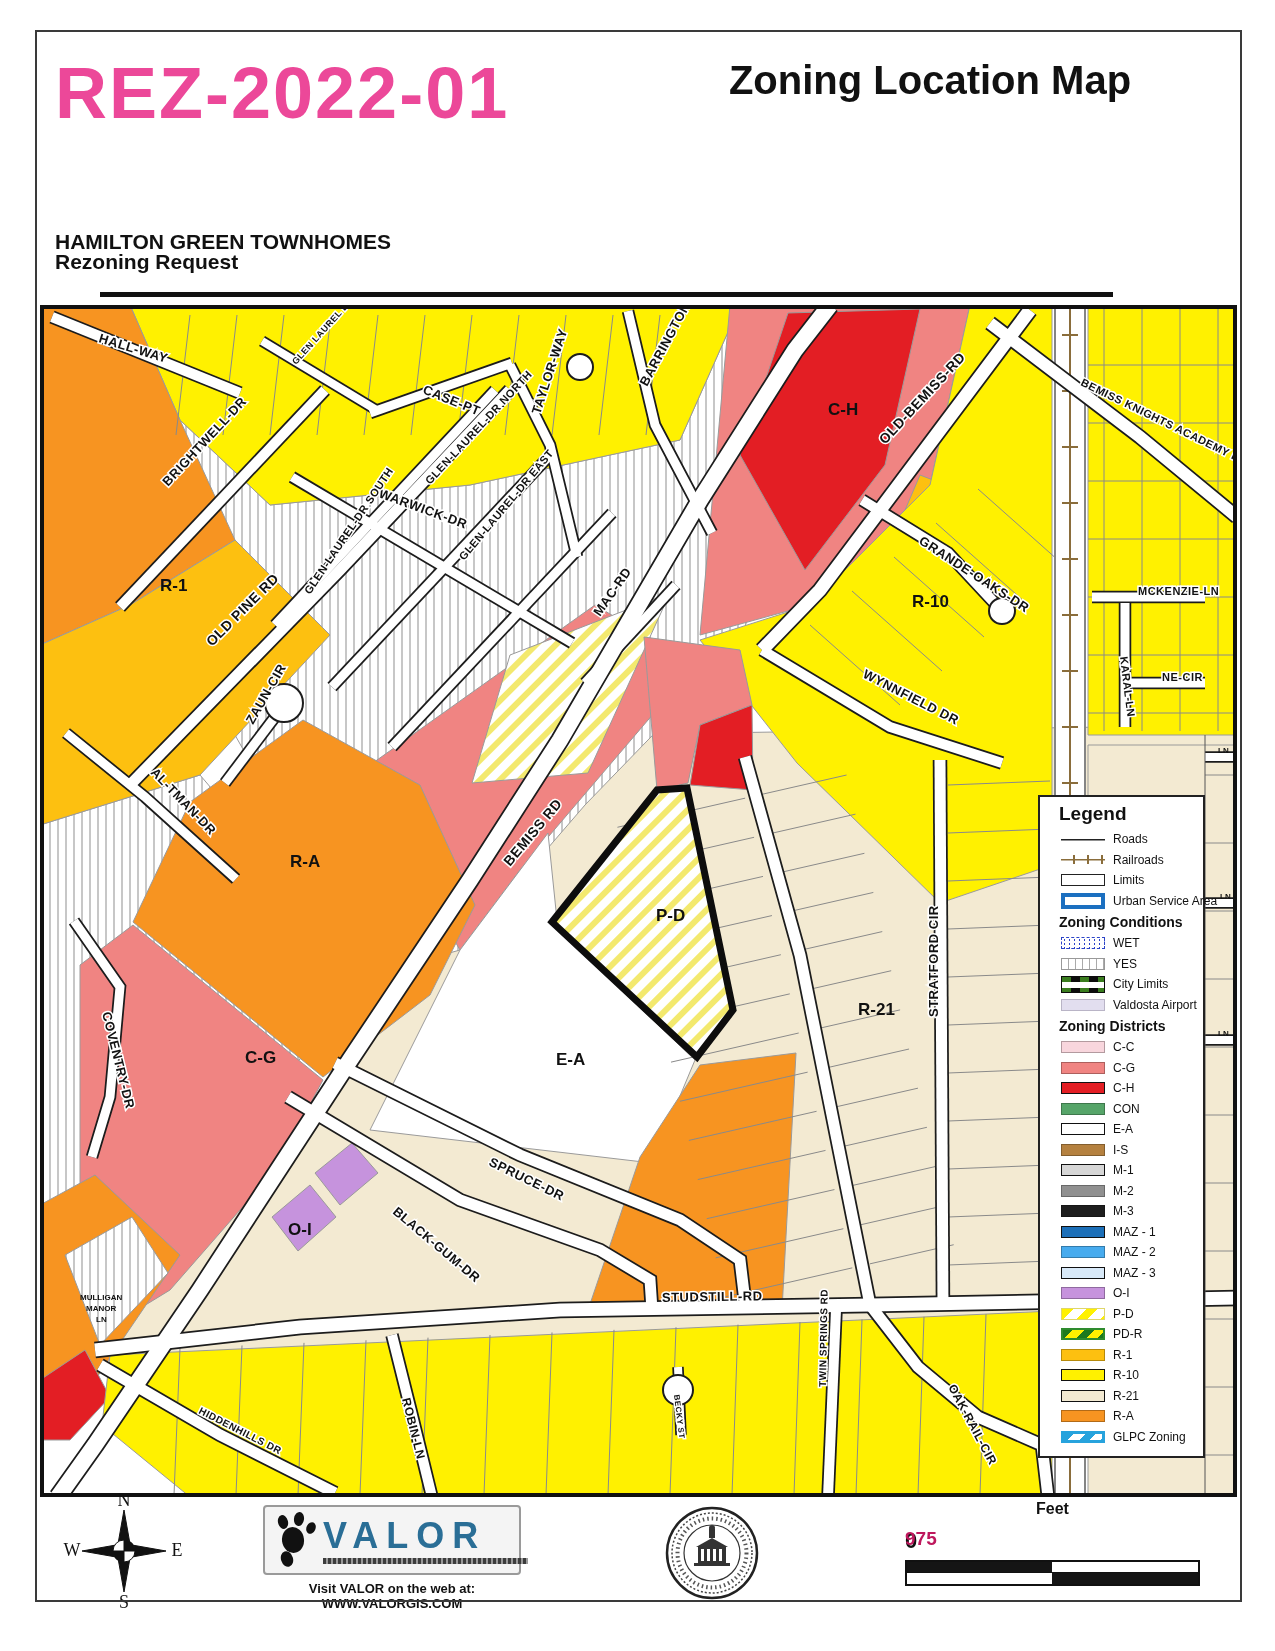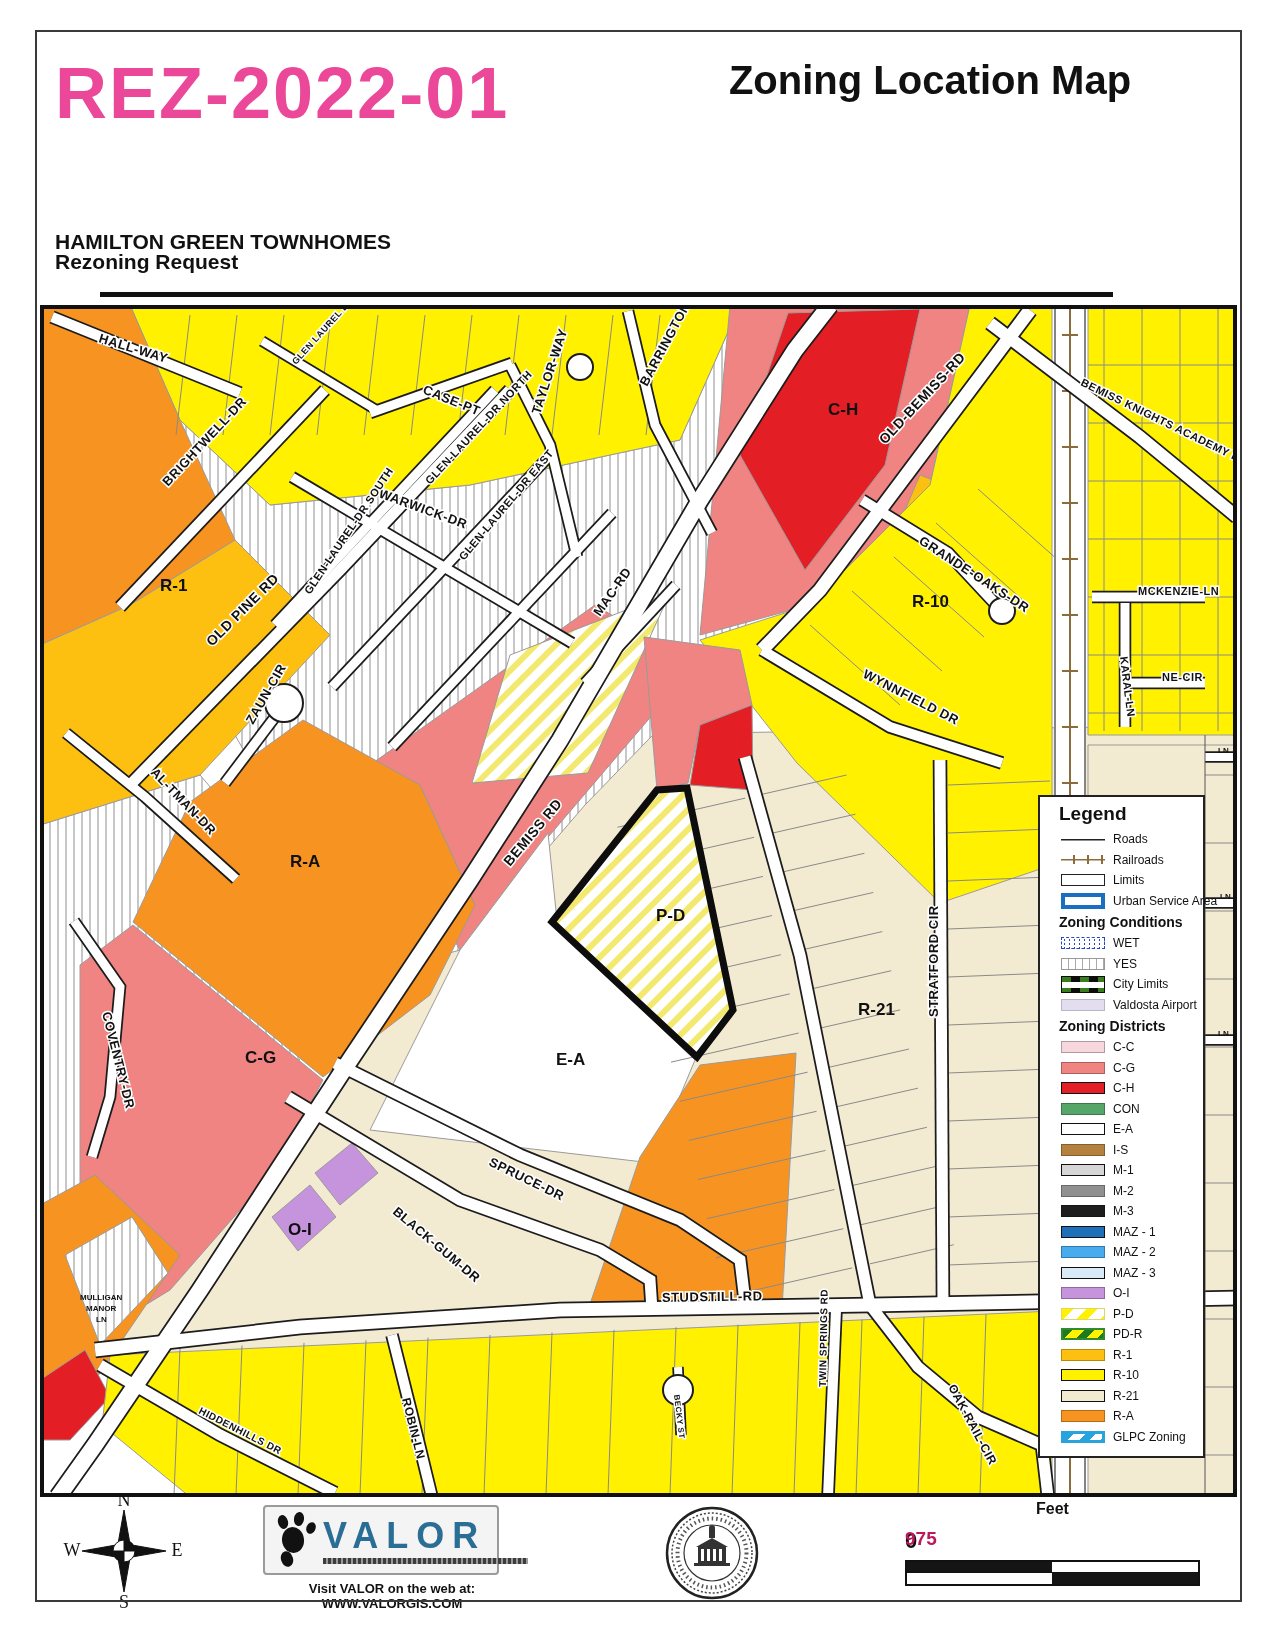--- a/index.html
+++ b/index.html
@@ -37,21 +37,21 @@
   .sw-glpc{background:repeating-linear-gradient(135deg,#27A3DD 0 7px,#fff 7px 15px);border:3px solid #27A3DD;}
   .sw-solid{border:1px solid rgba(0,0,0,.28);}
   .sw-solid.outlined{border:1.3px solid #111;}
   
   .ft-feet{position:absolute;left:905px;top:1500px;width:295px;text-align:center;font-size:16px;font-weight:800;color:#111;}
   .ft-zero{position:absolute;left:905px;top:1528px;font-size:22px;font-weight:800;color:#111;}
   .ft-max{position:absolute;left:905px;top:1528px;width:295px;text-align:left;font-size:19px;font-weight:800;color:#be185d;}
   #scalebar{position:absolute;left:905px;top:1560px;width:295px;height:26px;border:2px solid #111;box-sizing:border-box;}
   #scalebar .r1{height:50%;background:linear-gradient(90deg,#151515 0 50%,#fff 50% 100%);border-bottom:1px solid #111;box-sizing:border-box;}
   #scalebar .r2{height:50%;background:linear-gradient(90deg,#fff 0 50%,#151515 50% 100%);}
-  #valor-box{position:absolute;left:263px;top:1505px;width:236px;height:70px;border:2px solid #9a9a9a;border-radius:4px;background:#f4f4f4;display:flex;align-items:center;padding:2px 8px;box-sizing:border-box;}
+  #valor-box{position:absolute;left:263px;top:1505px;width:258px;height:70px;border:2px solid #9a9a9a;border-radius:4px;background:#f4f4f4;display:flex;align-items:center;padding:2px 8px;box-sizing:border-box;}
   #valor-name{font-size:36px;font-weight:800;letter-spacing:8px;color:#2A6E96;line-height:38px;}
   #valor-tag{height:6px;width:205px;margin-top:3px;background:repeating-linear-gradient(90deg,#3c3c3c 0 3px,#9a9a9a 3px 5px);}
   #valor-visit{position:absolute;left:258px;top:1581px;width:268px;text-align:center;font-size:13px;font-weight:700;color:#111;}
   .compass-letter{font-family:"Liberation Serif",serif;font-size:18px;fill:#111;}
 </style>
 </head>
 <body>
 
 <div id="page">
   <div class="hdr-rez">REZ-2022-01</div>

